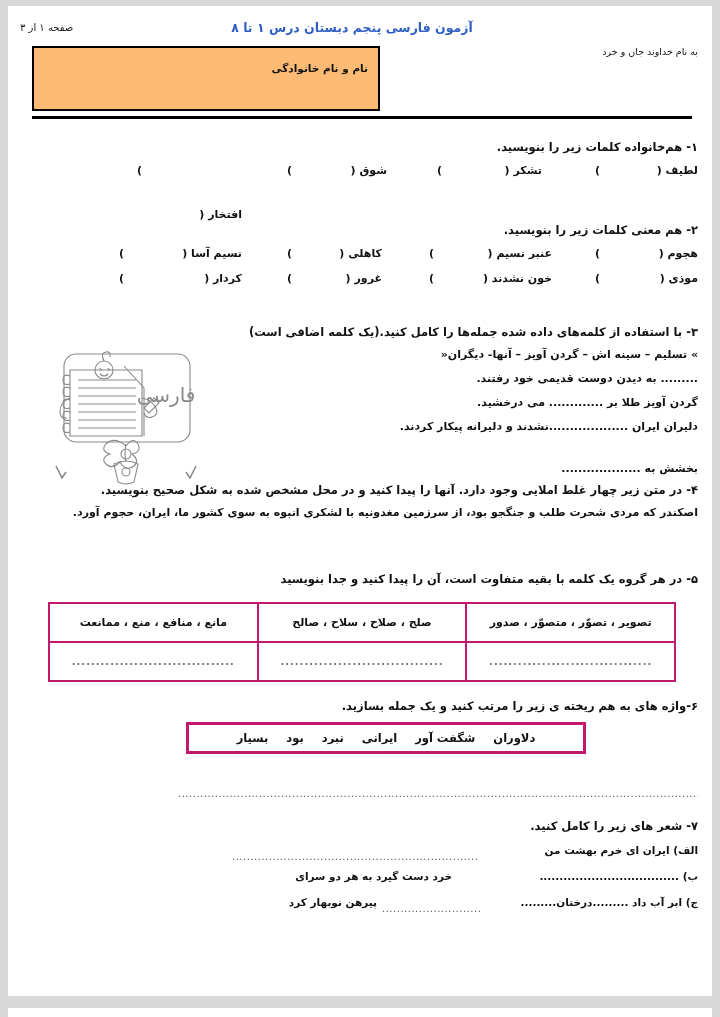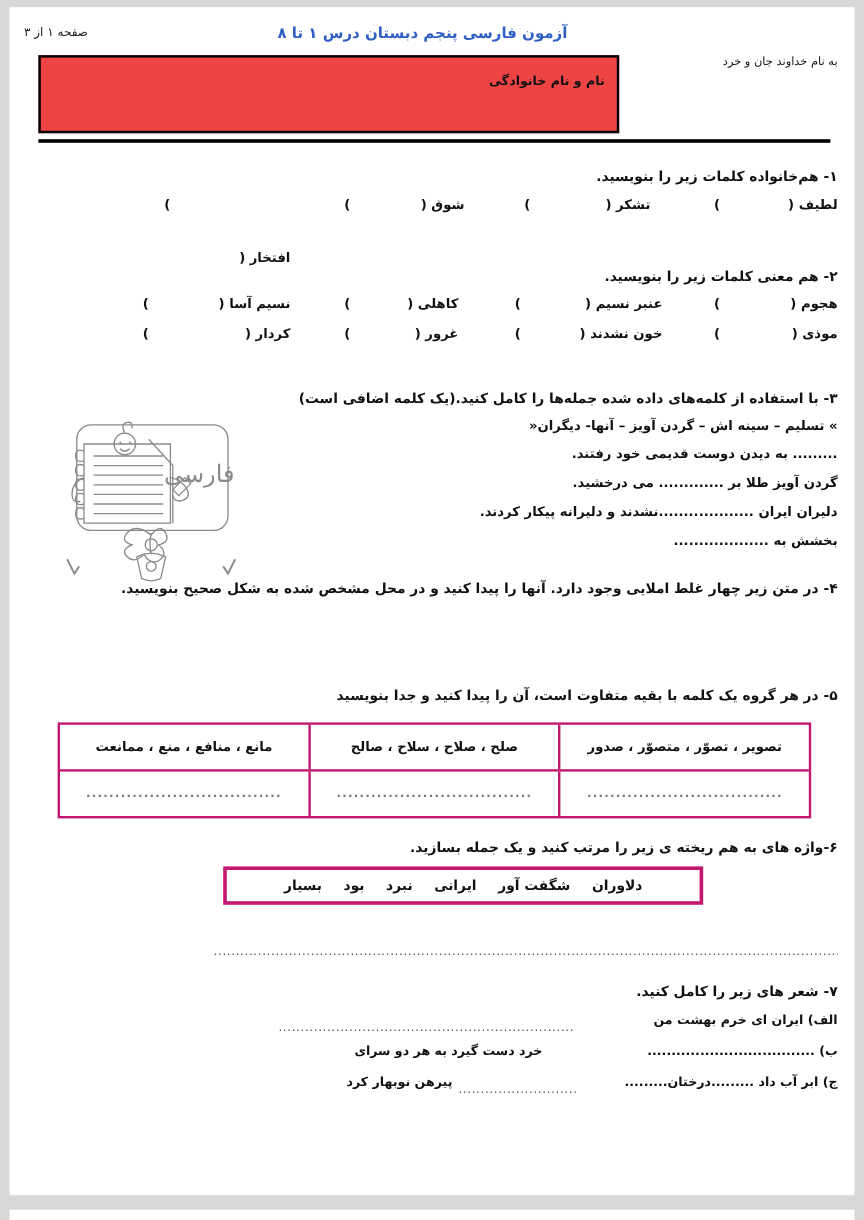--- a/index.html
+++ b/index.html
@@ -67,25 +67,25 @@
     top: 40px;
     font-size: 9.5px;
     color: #111;
     direction: rtl;
     white-space: nowrap;
   }
   .namebox {
     position: absolute;
     left: 24px;
     top: 40px;
-    width: 484px;
+    width: 348px;
     height: 65px;
     border: 2.5px solid #000;
     box-sizing: border-box;
-    background: #ef4444;
+    background: #fdba74;
   }
   .namebox-label {
     position: absolute;
     right: 10px;
     top: 14px;
     font-size: 10.5px;
     font-weight: bold;
     color: #111;
     direction: rtl;
     white-space: nowrap;
@@ -275,21 +275,21 @@
   <div class="word-cell" style="right:420px; top:266px;">)</div>
 
   <div class="word-cell" style="right:470px; top:266px;">کردار (</div>
   <div class="word-cell" style="right:588px; top:266px;">)</div>
 
   <div class="q" style="right:14px; top:318px;">۳- با استفاده از کلمه‌های داده شده جمله‌ها را کامل کنید.(یک کلمه اضافی است)</div>
   <div class="body-line" style="right:14px; top:342px;">» تسلیم – سینه اش – گردن آویز – آنها- دیگران«</div>
   <div class="body-line" style="right:14px; top:366px;">......... به دیدن دوست قدیمی خود رفتند.</div>
   <div class="body-line" style="right:14px; top:390px;">گردن آویز طلا بر ............. می درخشید.</div>
   <div class="body-line" style="right:14px; top:414px;">دلیران ایران ...................نشدند و دلیرانه پیکار کردند.</div>
-  <div class="body-line" style="right:14px; top:438px;text-align:center;">بخشش به ...................</div>
+  <div class="body-line" style="right:14px; top:456px;text-align:center;">بخشش به ...................</div>
 
   <div class="illus">
     <svg viewBox="0 0 160 155" width="160" height="155" xmlns="http://www.w3.org/2000/svg">
       <g fill="none" stroke="#8a8a8a" stroke-width="1.1">
 
         <rect x="18" y="18" width="126" height="88" rx="12" ry="12"></rect>
 
         <path d="M24 34 L24 100 L96 100 L96 34 Z"></path>
 
         <path d="M24 40 q-7 -3 -7 4 q0 6 7 4"></path>
@@ -320,20 +320,21 @@
         <circle cx="80" cy="136" r="4"></circle>
 
         <path d="M10 130 l6 12 l4 -6" stroke-width="1.6"></path>
         <path d="M150 130 l-6 12 l-4 -6" stroke-width="1.6"></path>
       </g>
       <text x="120" y="66" font-family="'DejaVu Sans','Liberation Sans',sans-serif" font-size="20" fill="#8a8a8a" text-anchor="middle">فارسی</text>
     </svg>
   </div>
 
   <div class="q" style="right:14px; top:476px;">۴- در متن زیر چهار غلط املایی وجود دارد. آنها را پیدا کنید و در محل مشخص شده به شکل صحیح بنویسید.</div>
+  <div class="body-line" style="right:14px; top:500px;">اصکندر که مردی شحرت طلب و جنگجو بود، از سرزمین مغدونیه با لشکری انبوه به سوی کشور ما، ایران، حجوم آورد.</div>
 
   <div class="q" style="right:14px; top:565px;">۵- در هر گروه یک کلمه با بقیه متفاوت است، آن را پیدا کنید و جدا بنویسید</div>
 
   <div class="tbl">
     <div class="tbl-row top">
       <div class="tbl-cell">تصویر ، تصوّر ، متصوّر ، صدور</div>
       <div class="tbl-cell">صلح ، صلاح ، سلاح ، صالح</div>
       <div class="tbl-cell">مانع ، منافع ، منع ، ممانعت</div>
     </div>
     <div class="tbl-row">

